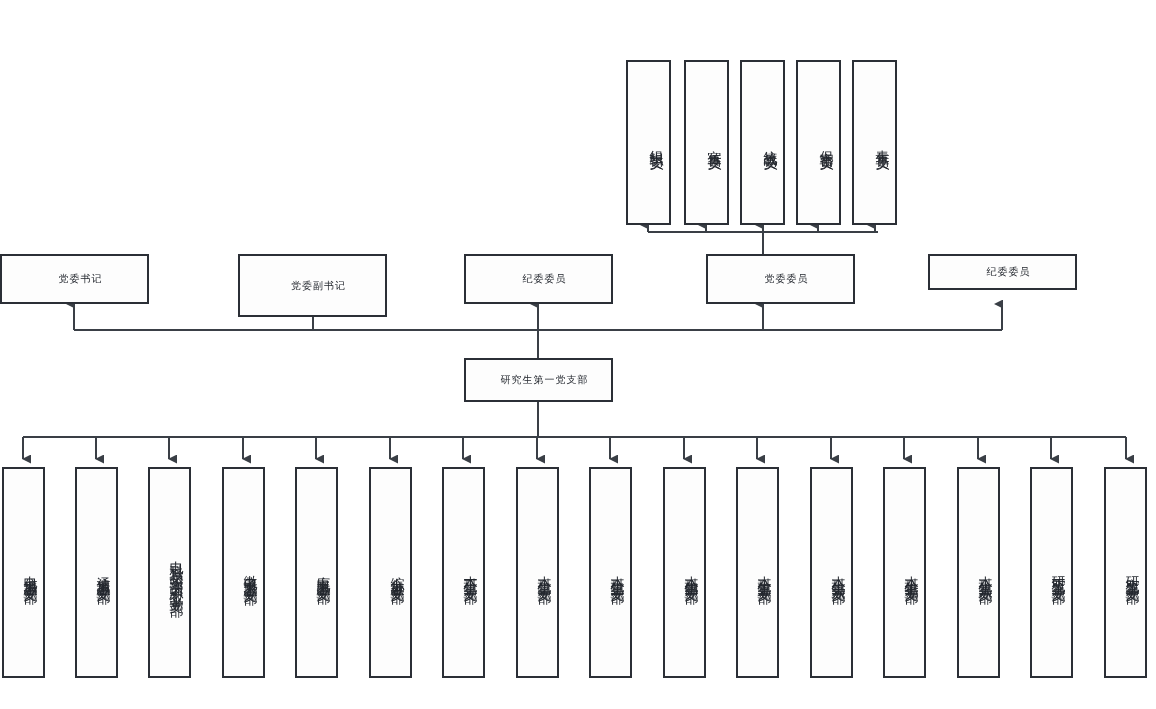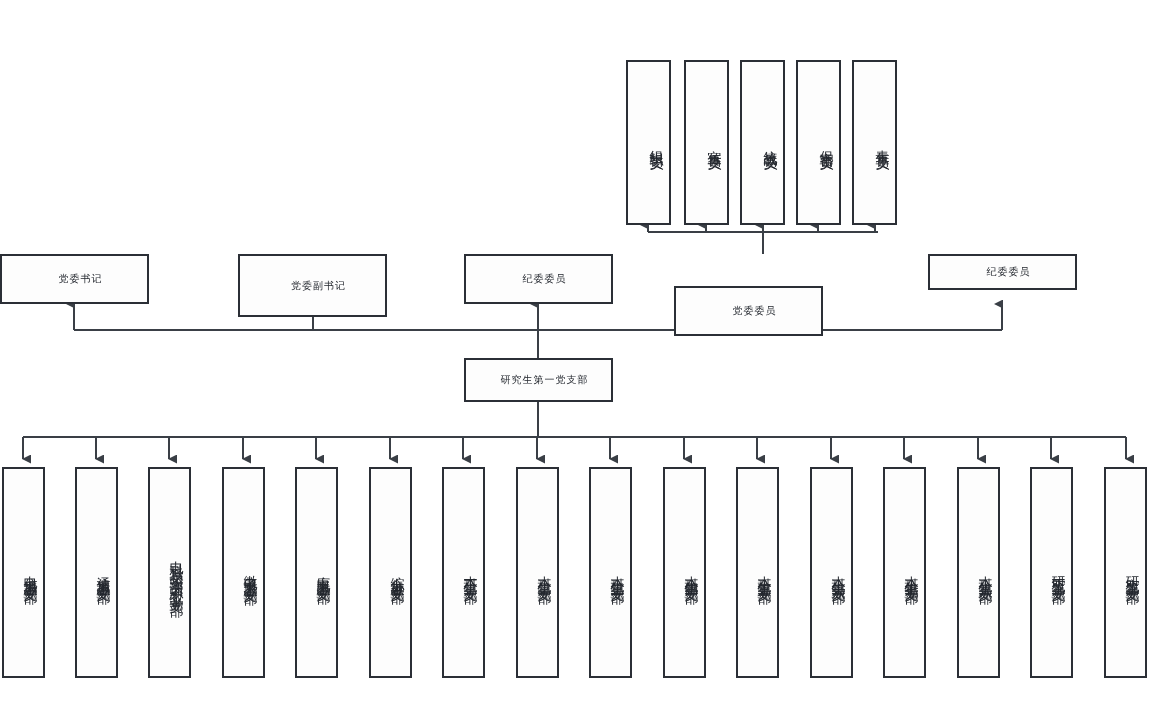--- a/index.html
+++ b/index.html
@@ -130,21 +130,21 @@
 
   <div class="node horiz" style="left:0px; top:254px; width:149px; height:50px;">
     <span>党委书记</span>
   </div>
   <div class="node horiz" style="left:238px; top:254px; width:149px; height:63px;">
     <span>党委副书记</span>
   </div>
   <div class="node horiz" style="left:464px; top:254px; width:149px; height:50px;">
     <span>纪委委员</span>
   </div>
-  <div class="node horiz" style="left:674px; top:254px; width:149px; height:50px;margin-top:32px;">
+  <div class="node horiz" style="left:706px; top:254px; width:149px; height:50px;">
     <span>党委委员</span>
   </div>
   <div class="node horiz" style="left:928px; top:254px; width:149px; height:36px;">
     <span>纪委委员</span>
   </div>
 
   <div class="node horiz" style="left:464px; top:358px; width:149px; height:44px;">
     <span>研究生第一党支部</span>
   </div>
 

